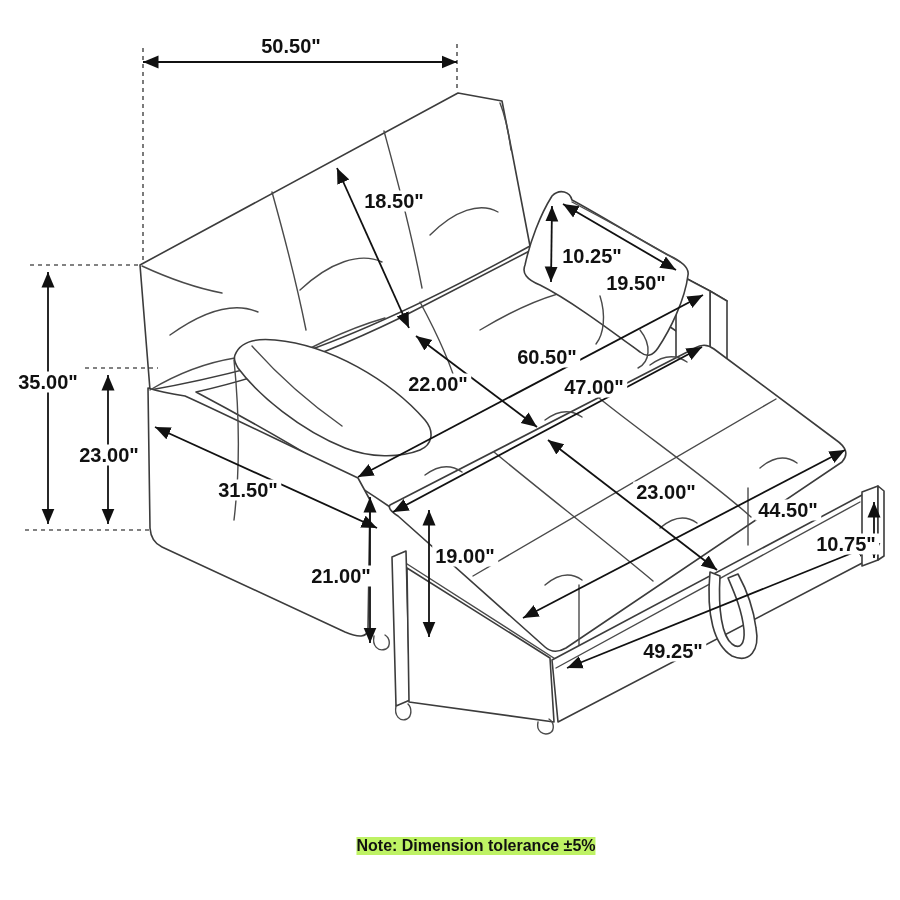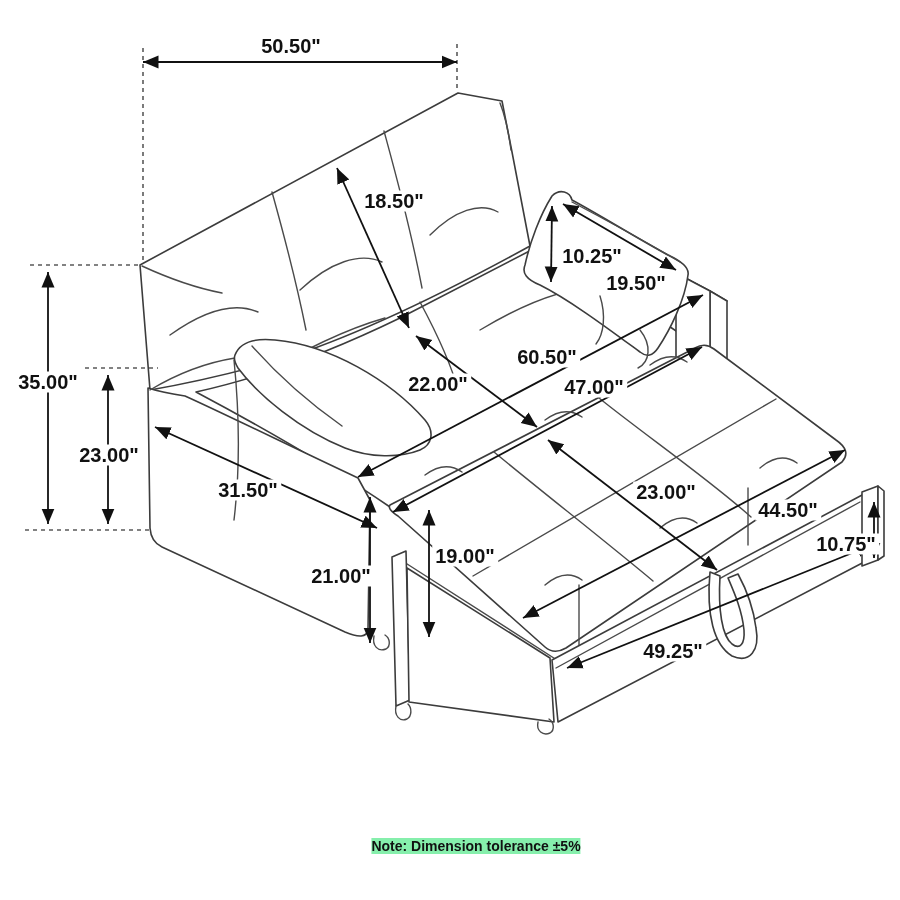--- a/index.html
+++ b/index.html
@@ -3,21 +3,21 @@
 <meta charset="utf-8">
 <style>
   html,body{margin:0;padding:0;background:#fff;}
   #stage{position:relative;width:900px;height:900px;background:#fff;overflow:hidden;
          font-family:"Liberation Sans",sans-serif;}
   #drawing{position:absolute;left:0;top:0;}
   .dim-label{position:absolute;transform:translate(-50%,-50%);
              font-weight:bold;font-size:20px;line-height:1.05;color:#111;
              background:#fff;padding:0 3px;white-space:nowrap;z-index:5;}
   .note{position:absolute;transform:translate(-50%,-50%);
-        font-weight:bold;font-size:14px;color:#111;background:#86efac;
+        font-weight:bold;font-size:16px;color:#111;background:#bef264;
         white-space:nowrap;z-index:5;text-align:center;}
   .sofa-stroke{fill:#fff;stroke:#3c3c3c;stroke-width:1.6;stroke-linejoin:round;}
   .seamline{fill:none;stroke:#4a4a4a;stroke-width:1.4;stroke-linecap:round;}
   .dim{stroke:#111;stroke-width:1.8;}
   .ext{stroke:#5a5a5a;stroke-width:1.6;stroke-dasharray:4 4;}
 </style>
 </head>
 <body>
 
 <div id="stage">

